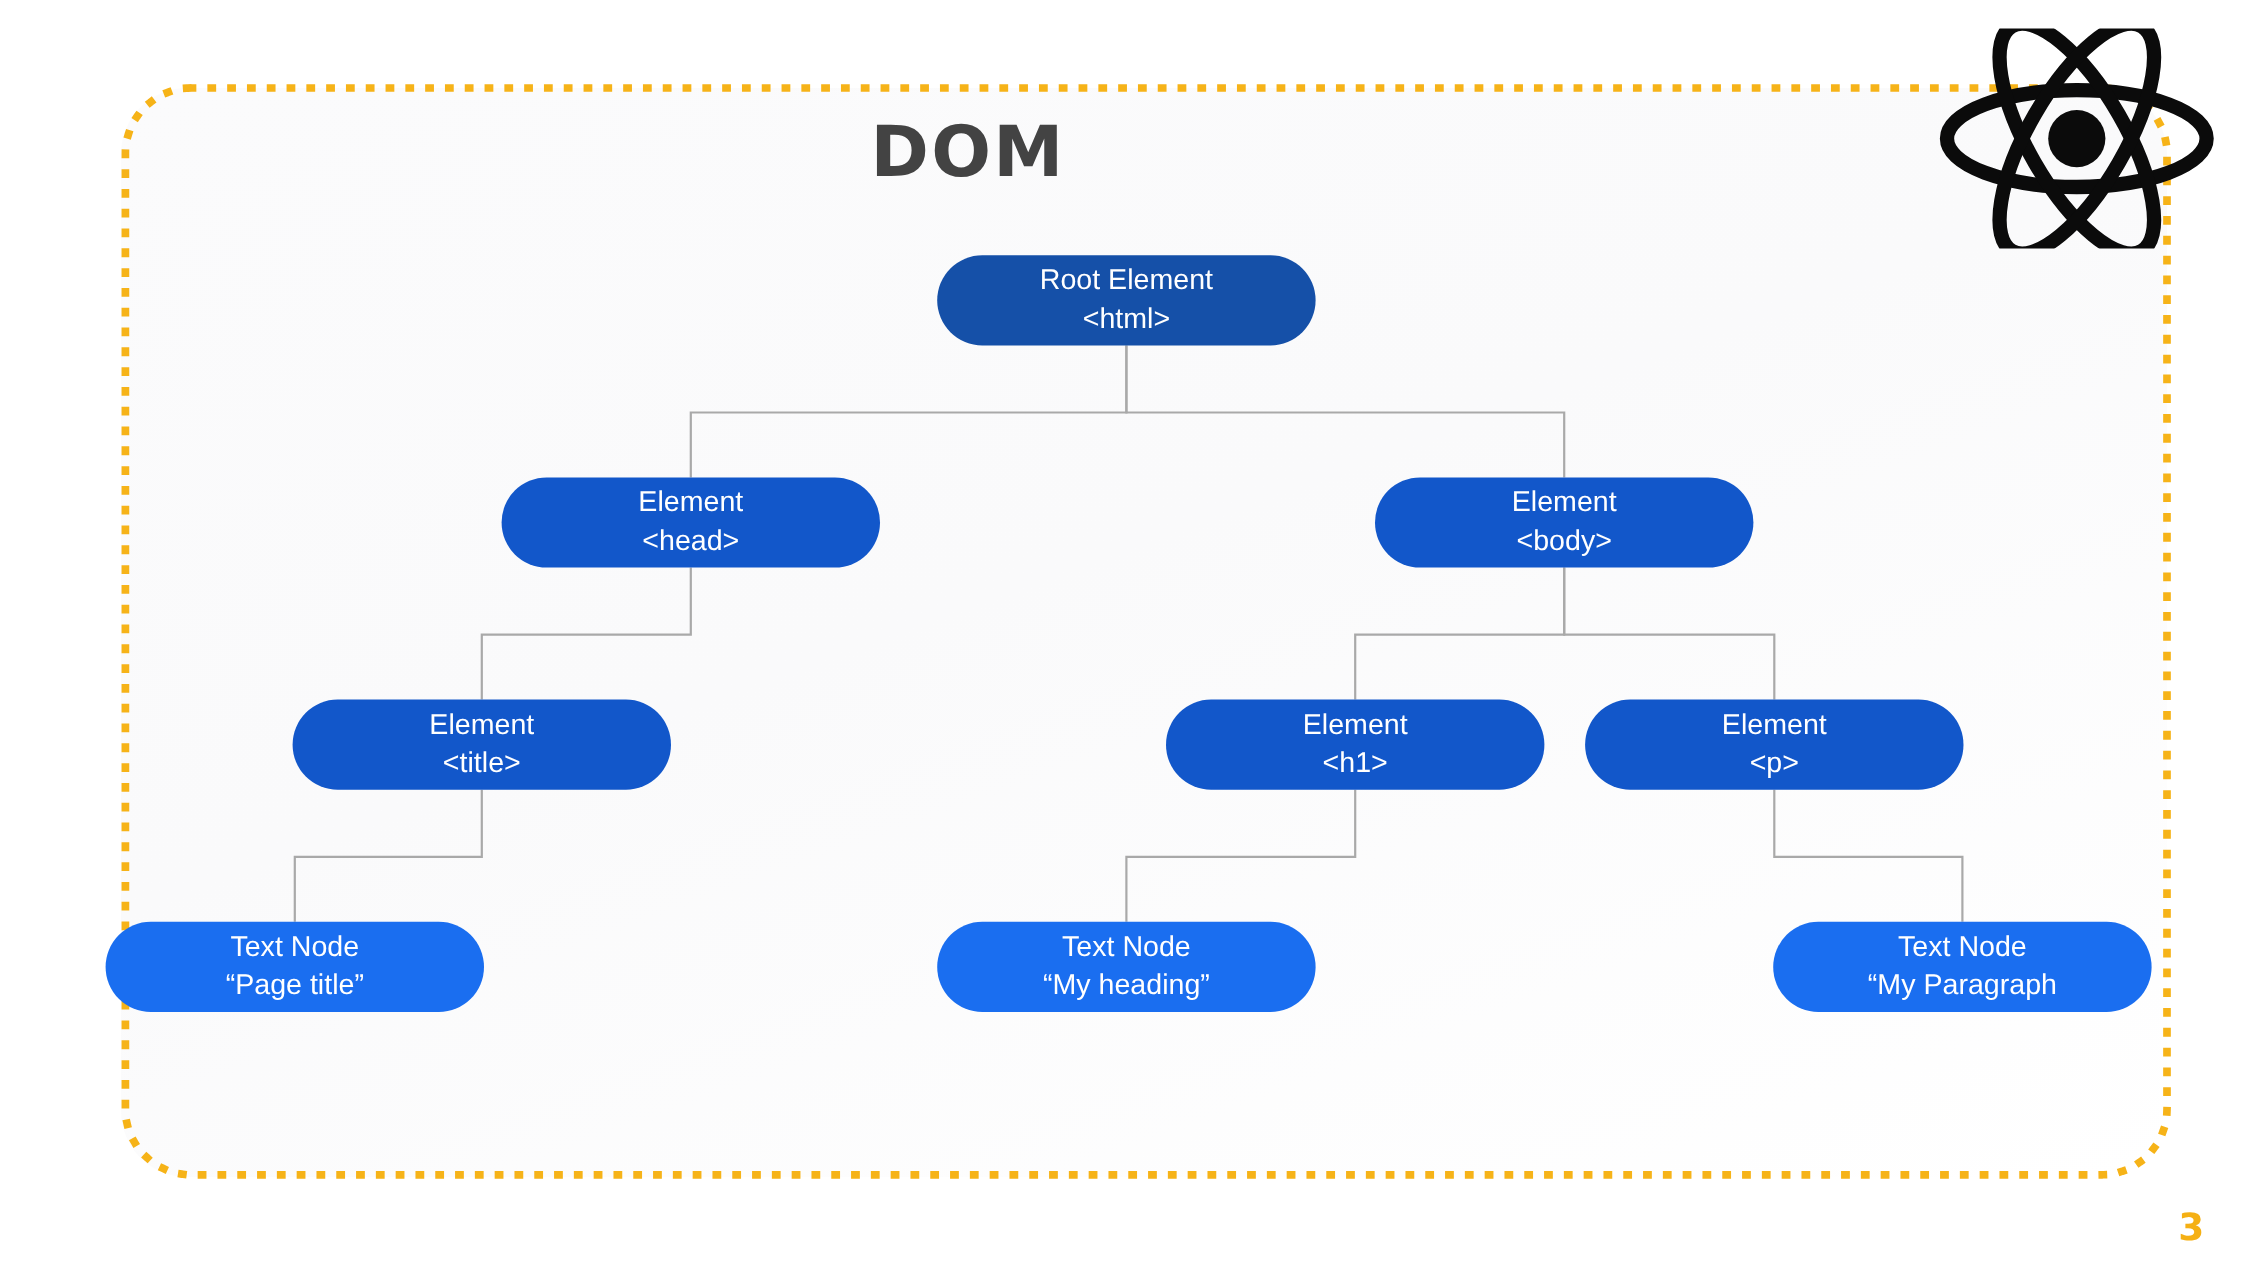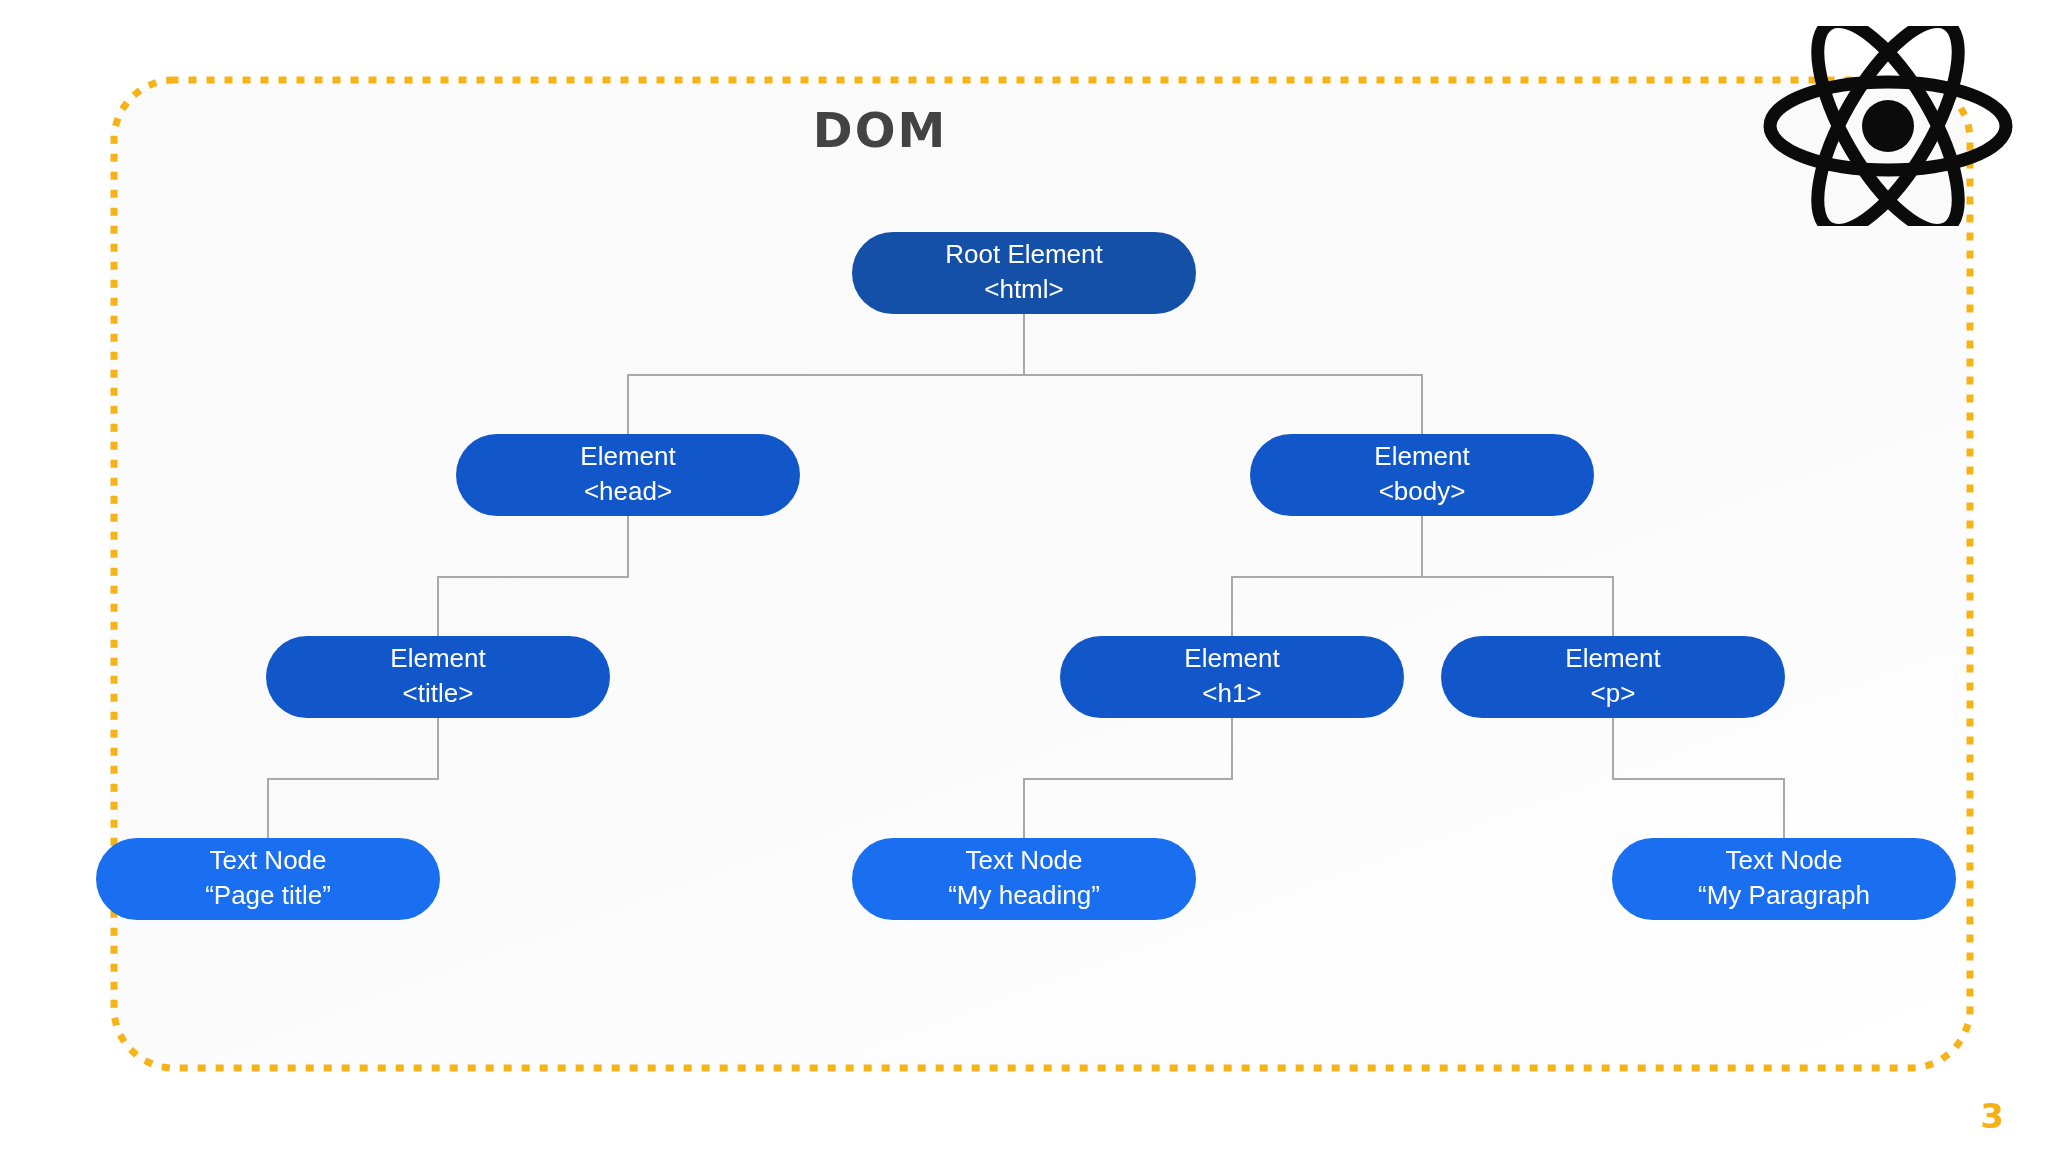--- a/index.html
+++ b/index.html
@@ -33,21 +33,21 @@
     width: 1864px;
     height: 996px;
     pointer-events: none;
   }
   #title {
     position: absolute;
     left: 0;
     top: 102px;
     width: 1760px;
     text-align: center;
-    font-size: 48px;
+    font-size: 64px;
     font-weight: 800;
     letter-spacing: 2px;
     color: #434343;
     font-family: "DejaVu Sans", sans-serif;
   }
   #react-logo {
     position: absolute;
     left: 1758px;
     top: 26px;
     width: 260px;

